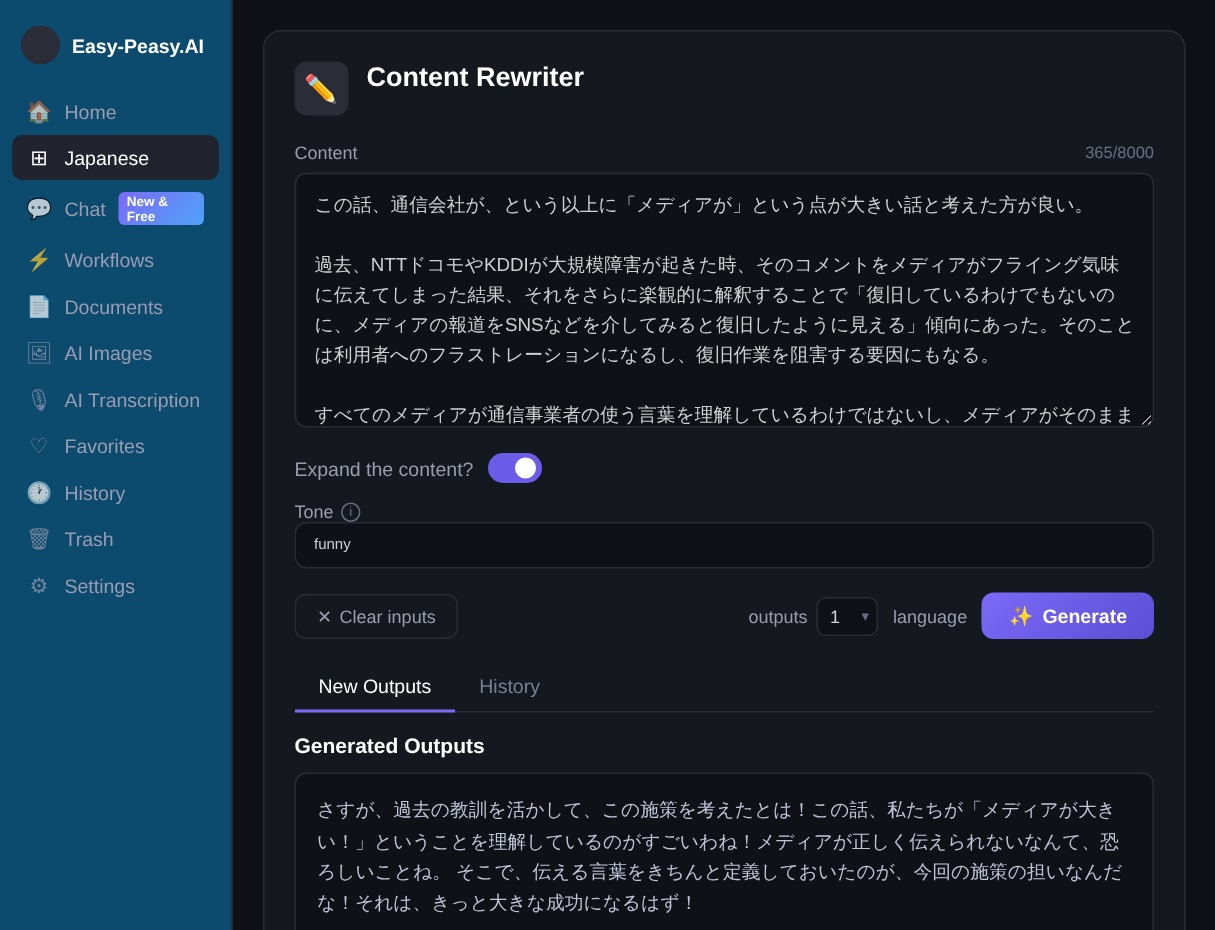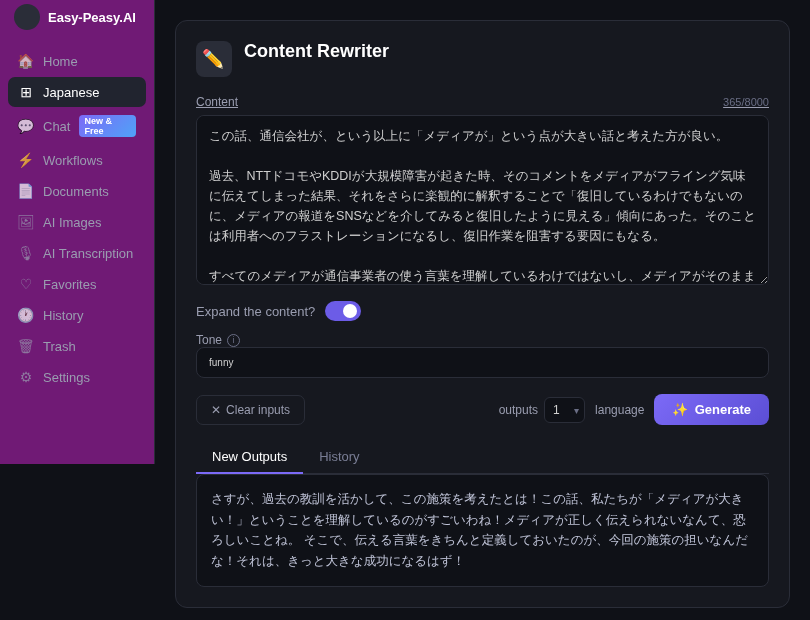--- a/index.html
+++ b/index.html
@@ -10,25 +10,25 @@
       width: 810px;
       height: 620px;
       overflow: hidden;
       display: flex;
     }
 
     
     .sidebar {
       width: 155px;
       min-width: 155px;
-      background: #701a75;
-      height: 464px;
+      background: #0c4a6e;
+      height: 620px;
       display: flex;
       flex-direction: column;
-      padding: 0 0;
+      padding: 13px 0;
       border-right: 1px solid #2a2d38;
     }
     .sidebar-logo {
       display: flex;
       align-items: center;
       gap: 8px;
       padding: 4px 14px 16px;
     }
     .logo-icon {
       width: 26px;
@@ -126,21 +126,20 @@
     }
 
     
     .section-label {
       display: flex;
       justify-content: space-between;
       align-items: center;
       font-size: 12px;
       color: #9a9db0;
       margin-bottom: 6px;
-      text-decoration: underline;
     }
     .char-count {
       font-size: 11px;
       color: #6a6e85;
     }
     .content-textarea {
       width: 100%;
       background: #0f1117;
       border: 1px solid #2a2d38;
       border-radius: 8px;
@@ -453,19 +452,20 @@
     </div>
 
     
     <div class="tabs-row">
 
     <div class="tab active">New Outputs</div>
         <div class="tab">History</div>
       </div>
 
     
+    <div class="outputs-title">Generated Outputs</div>
 
     <div class="output-card">
       <div>さすが、過去の教訓を活かして、この施策を考えたとは！この話、私たちが「メディアが大きい！」ということを理解しているのがすごいわね！メディアが正しく伝えられないなんて、恐ろしいことね。 そこで、伝える言葉をきちんと定義しておいたのが、今回の施策の担いなんだな！それは、きっと大きな成功になるはず！</div>
 
     </div>
   </div>
 </main>
 
 </body></html>

